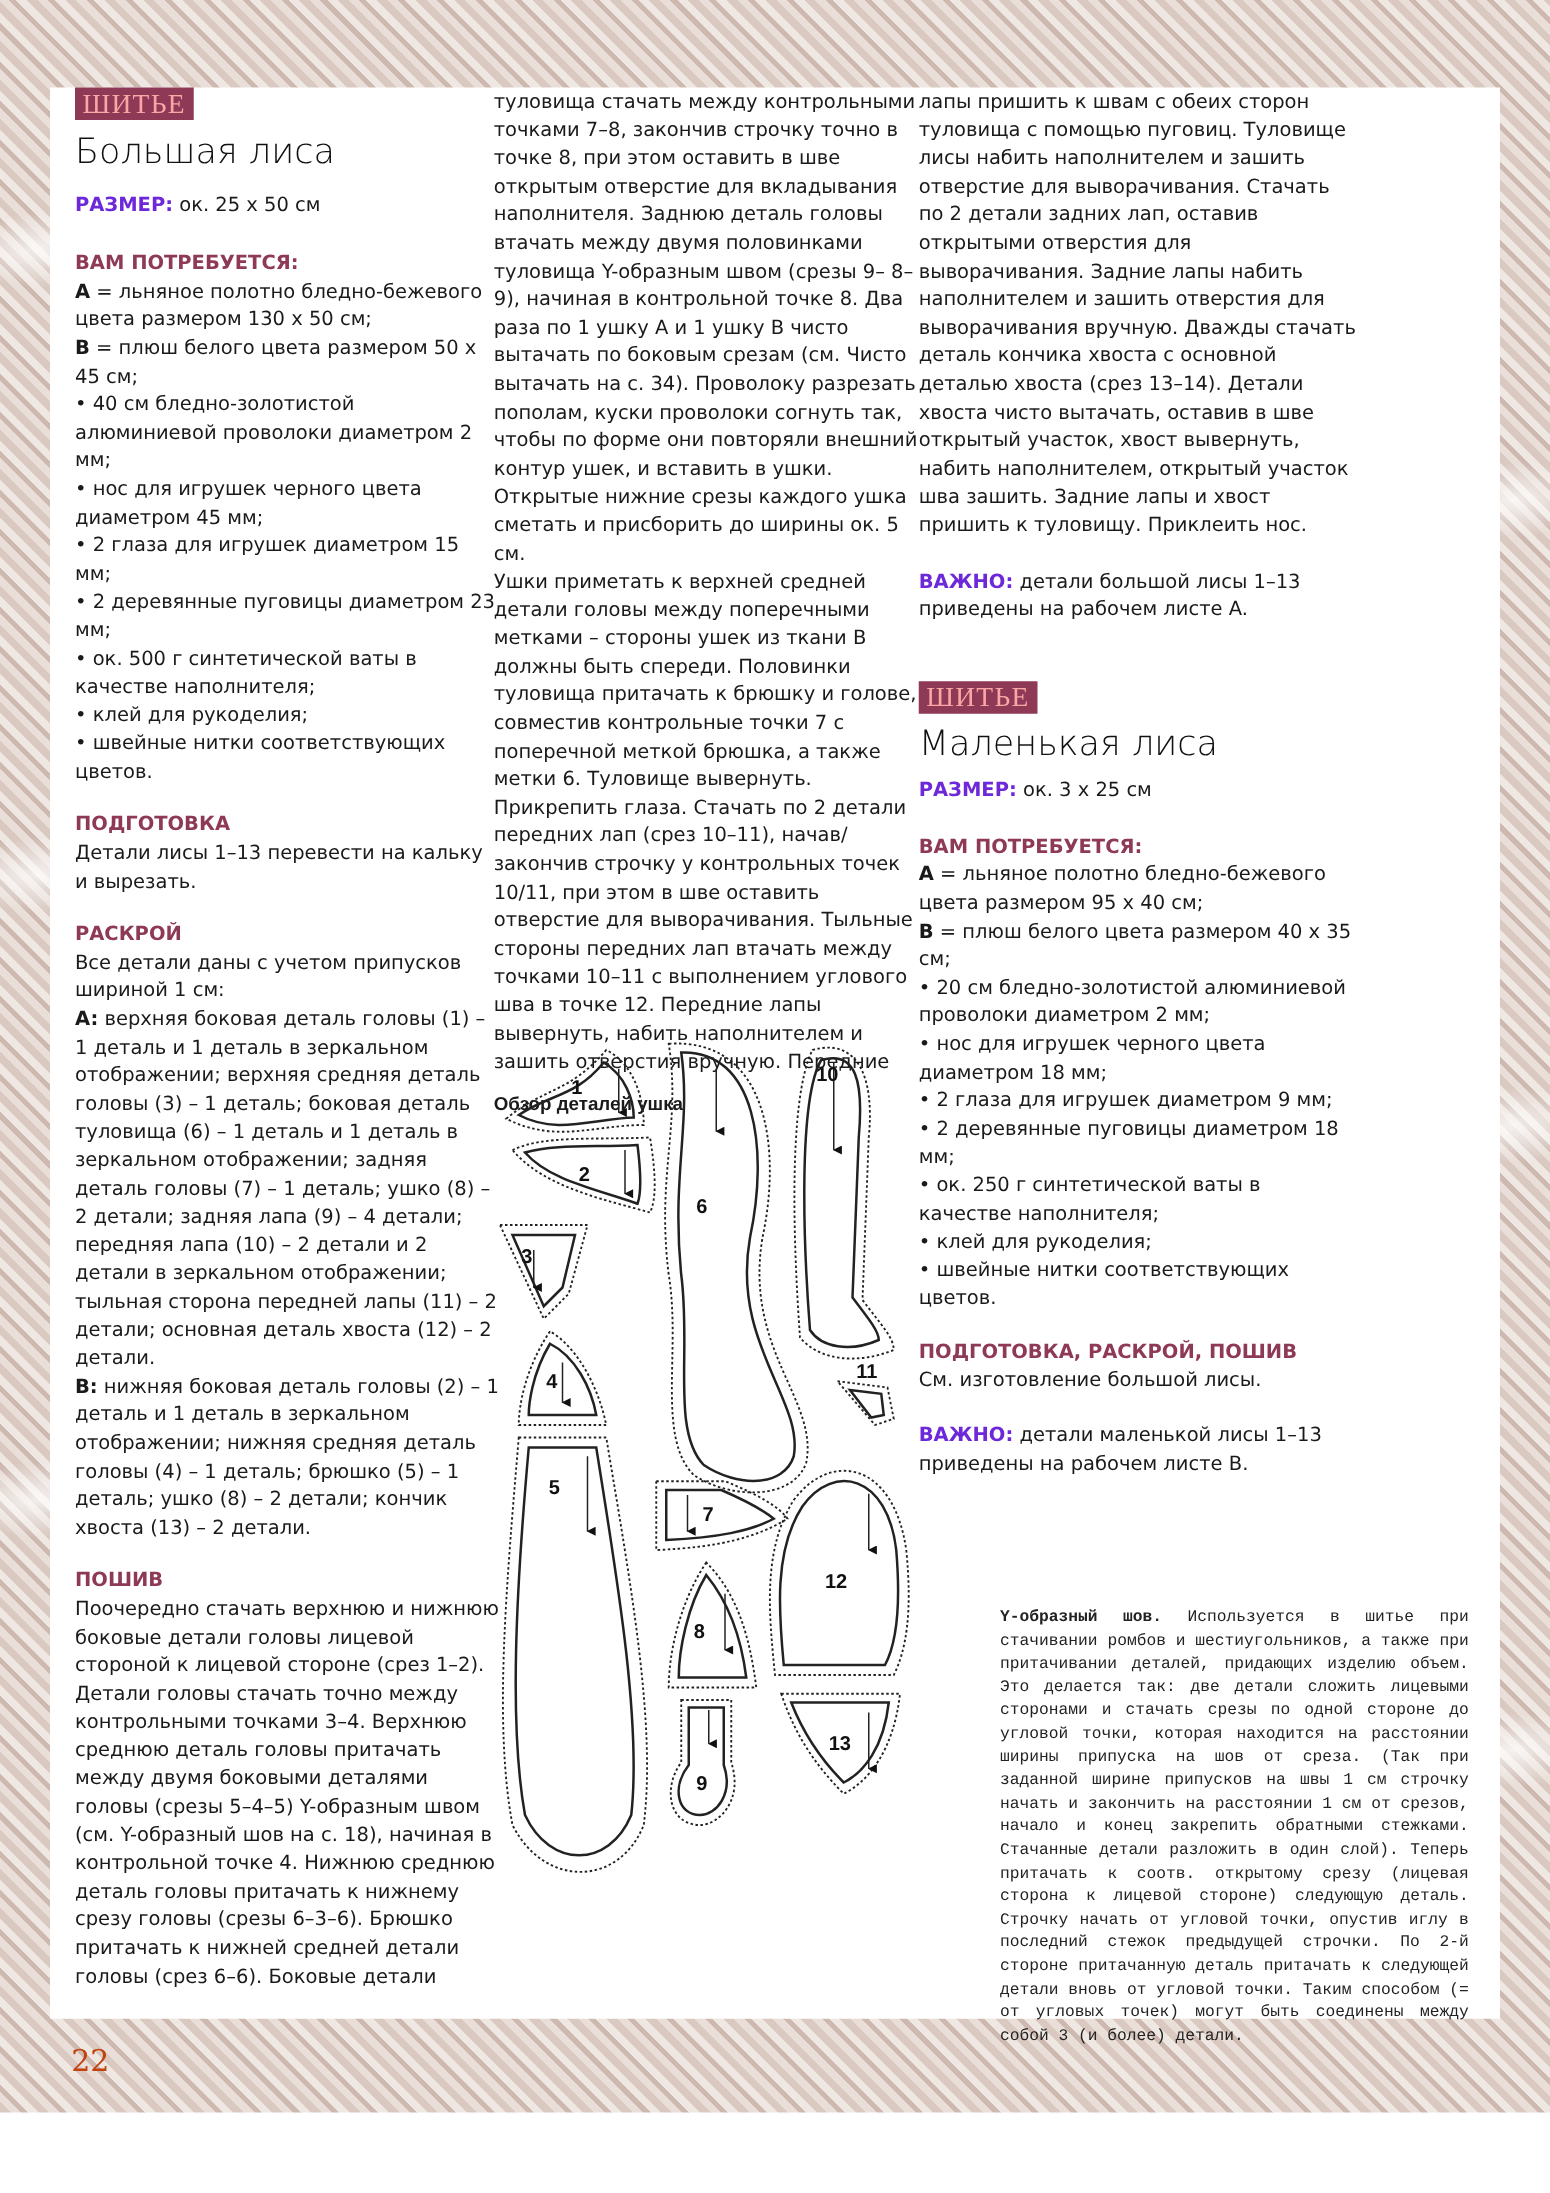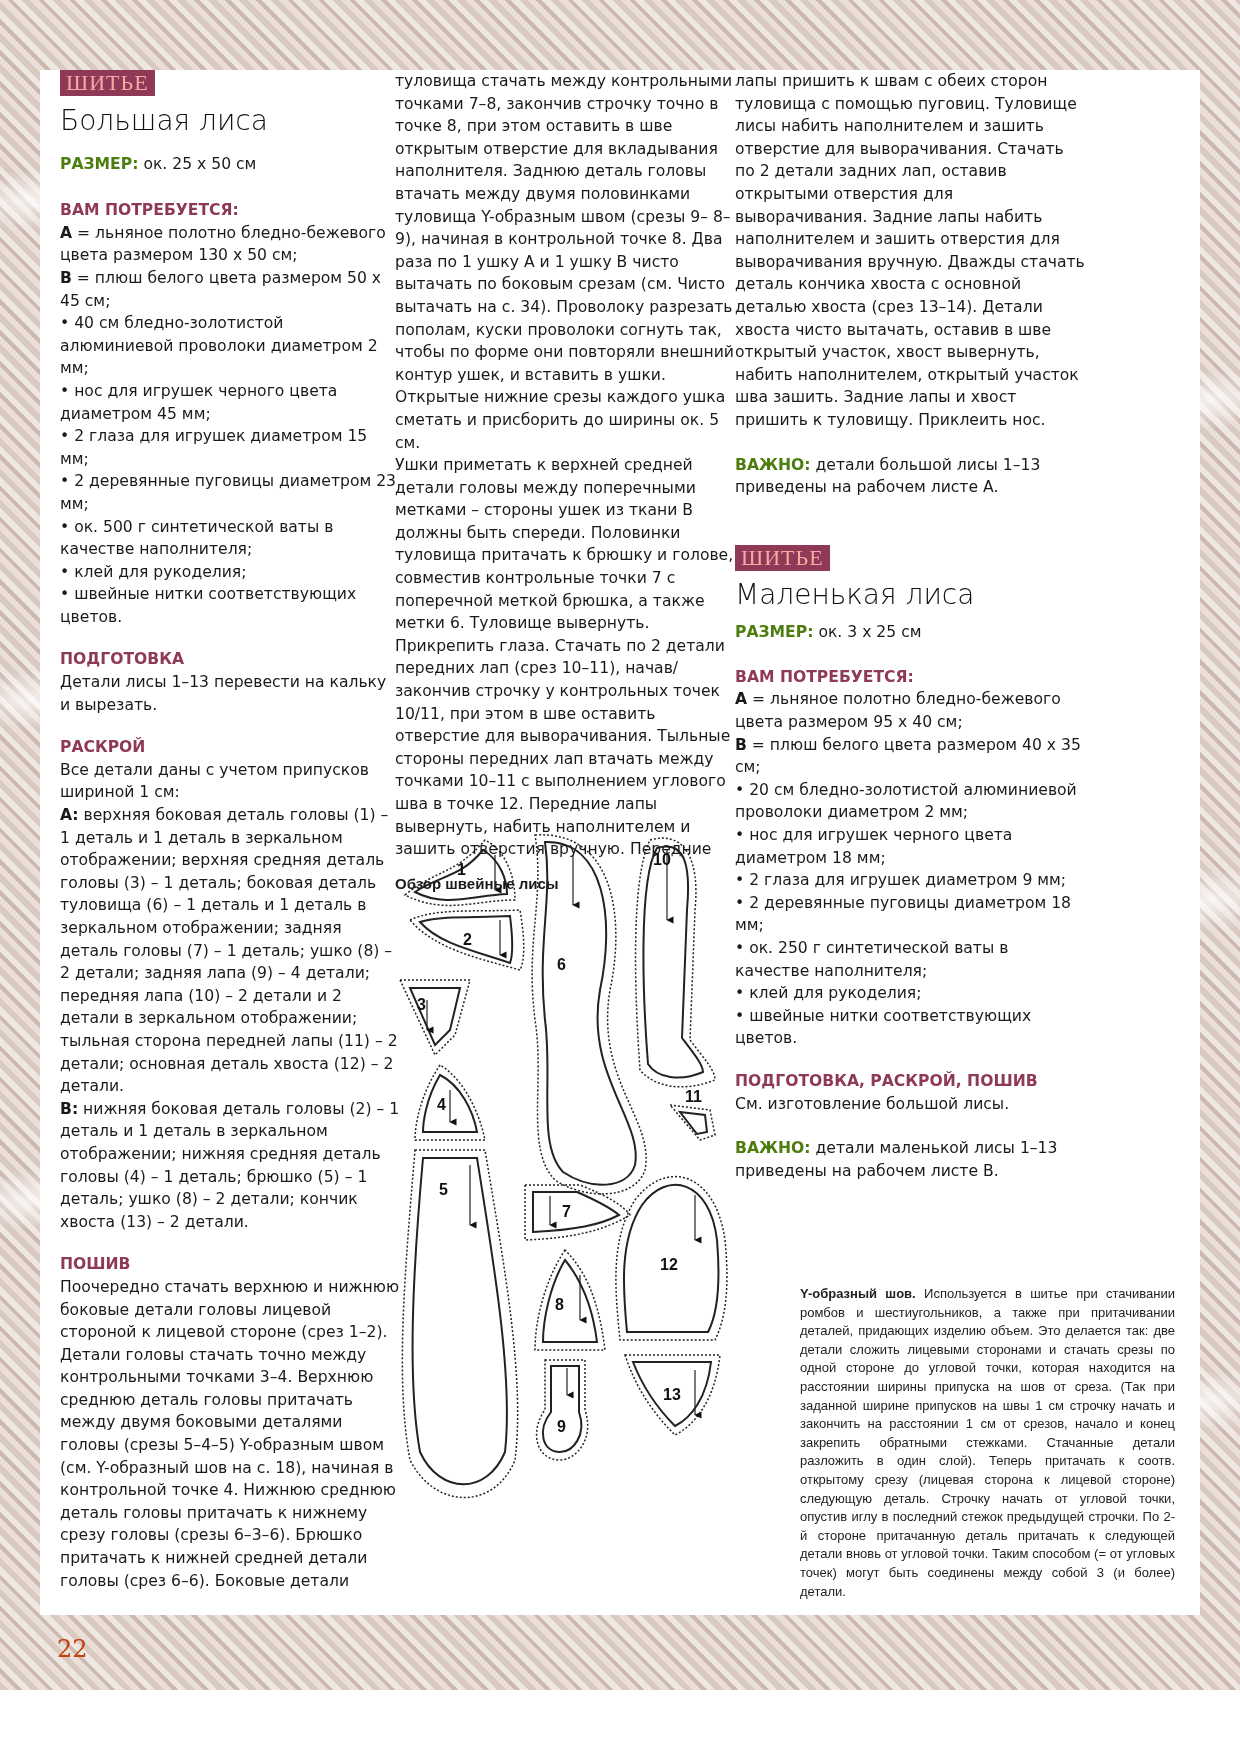--- a/index.html
+++ b/index.html
@@ -18,28 +18,28 @@
       radial-gradient(ellipse 60px 30px at 1210px 400px, rgba(255,255,255,.75), transparent),
       radial-gradient(ellipse 60px 30px at 1210px 900px, rgba(255,255,255,.75), transparent),
       radial-gradient(ellipse 60px 30px at 1210px 1400px, rgba(255,255,255,.75), transparent);}
   .paper{position:absolute;left:40px;top:70px;width:1160px;height:1545px;background:#ffffff;}
   .col{position:absolute;top:0;font-size:15.6px;line-height:22.6px;}
   .col1{left:20px;width:340px;}
   .col2{left:355px;width:345px;}
   .col3{left:695px;width:350px;}
   .tag{display:inline-block;background:#8e3a57;color:#fca5a5;font-family:Liberation Serif, serif;font-size:22px;line-height:26px;padding:0 6px;letter-spacing:1px;}
   .title{font-size:28px;line-height:44px;font-weight:300;margin:2px 0 10px 0;color:#111;}
-  .h{color:#4d7c0f;font-weight:bold;text-align:right;}
+  .h{color:#6d28d9;font-weight:bold;text-align:right;}
   .sec{color:#8e3a57;font-weight:bold;margin-top:20px;}
   p{margin:0;}
   b{font-weight:bold;}
   .gap{height:22px;}
   .diagram-title{font-family:"Liberation Sans",sans-serif;font-weight:bold;font-size:15px;margin-top:12px;}
   .diagram{position:absolute;left:395px;top:820px;width:360px;height:830px;}
-  .note{position:absolute;left:800px;top:1285px;width:375px;font-family:Liberation Sans, sans-serif;font-size:13px;line-height:18.6px;text-align:justify;color:#222;}
+  .note{position:absolute;left:800px;top:1285px;width:375px;font-family:Liberation Mono, monospace;font-size:13px;line-height:18.6px;text-align:justify;color:#222;}
   .pagenum{position:absolute;left:57px;top:1635px;font-family:"DejaVu Serif",serif;font-size:24px;color:#c2410c;}
 </style>
 </head>
 <body>
 
 <div class="frame"></div>
 
 <div class="paper">
 
   <div class="col col1">
@@ -64,21 +64,21 @@
     <p>Все детали даны с учетом припусков шириной 1 см:</p>
     <p><b>A:</b><span> верхняя боковая деталь головы (1) – 1 деталь и 1 деталь в зеркальном отображении; верхняя средняя деталь головы (3) – 1 деталь; боковая деталь туловища (6) – 1 деталь и 1 деталь в зеркальном отображении; задняя деталь головы (7) – 1 деталь; ушко (8) – 2 детали; задняя лапа (9) – 4 детали; передняя лапа (10) – 2 детали и 2 детали в зеркальном отображении; тыльная сторона передней лапы (11) – 2 детали; основная деталь хвоста (12) – 2 детали.</span></p>
     <p><b>B:</b><span> нижняя боковая деталь головы (2) – 1 деталь и 1 деталь в зеркальном отображении; нижняя средняя деталь головы (4) – 1 деталь; брюшко (5) – 1 деталь; ушко (8) – 2 детали; кончик хвоста (13) – 2 детали.</span></p>
     <div class="sec">ПОШИВ</div>
     <p>Поочередно стачать верхнюю и нижнюю боковые детали головы лицевой стороной к лицевой стороне (срез 1–2). Детали головы стачать точно между контрольными точками 3–4. Верхнюю среднюю деталь головы притачать между двумя боковыми деталями головы (срезы 5–4–5) Y-образным швом (см. Y-образный шов на с. 18), начиная в контрольной точке 4. Нижнюю среднюю деталь головы притачать к нижнему срезу головы (срезы 6–3–6). Брюшко притачать к нижней средней детали головы (срез 6–6). Боковые детали</p>
   </div>
 
   <div class="col col2">
     <p>туловища стачать между контрольными точками 7–8, закончив строчку точно в точке 8, при этом оставить в шве открытым отверстие для вкладывания наполнителя. Заднюю деталь головы втачать между двумя половинками туловища Y-образным швом (срезы 9– 8–9), начиная в контрольной точке 8. Два раза по 1 ушку A и 1 ушку B чисто вытачать по боковым срезам (см. Чисто вытачать на с. 34). Проволоку разрезать пополам, куски проволоки согнуть так, чтобы по форме они повторяли внешний контур ушек, и вставить в ушки. Открытые нижние срезы каждого ушка сметать и присборить до ширины ок. 5 см.</p>
     <p>Ушки приметать к верхней средней детали головы между поперечными метками – стороны ушек из ткани B должны быть спереди. Половинки туловища притачать к брюшку и голове, совместив контрольные точки 7 с поперечной меткой брюшка, а также метки 6. Туловище вывернуть. Прикрепить глаза. Стачать по 2 детали передних лап (срез 10–11), начав/закончив строчку у контрольных точек 10/11, при этом в шве оставить отверстие для выворачивания. Тыльные стороны передних лап втачать между точками 10–11 с выполнением углового шва в точке 12. Передние лапы вывернуть, набить наполнителем и зашить отверстия вручную. Передние</p>
-    <div class="diagram-title">Обзор швейные лисы</div>
+    <div class="diagram-title">Обзор деталей ушка</div>
   </div>
 
   <div class="col col3">
     <p>лапы пришить к швам с обеих сторон туловища с помощью пуговиц. Туловище лисы набить наполнителем и зашить отверстие для выворачивания. Стачать по 2 детали задних лап, оставив открытыми отверстия для выворачивания. Задние лапы набить наполнителем и зашить отверстия для выворачивания вручную. Дважды стачать деталь кончика хвоста с основной деталью хвоста (срез 13–14). Детали хвоста чисто вытачать, оставив в шве открытый участок, хвост вывернуть, набить наполнителем, открытый участок шва зашить. Задние лапы и хвост пришить к туловищу. Приклеить нос.</p>
     <div class="gap"></div>
     <p><span class="h">ВАЖНО:</span><span> детали большой лисы 1–13 приведены на рабочем листе A.</span></p>
     <div style="height:46px"></div>
     <span class="tag">ШИТЬЕ</span>
     <div class="title" style="margin-bottom:4px">Маленькая лиса</div>
     <p><span class="h">РАЗМЕР:</span> <span>ок. 3 x 25 см</span></p>

